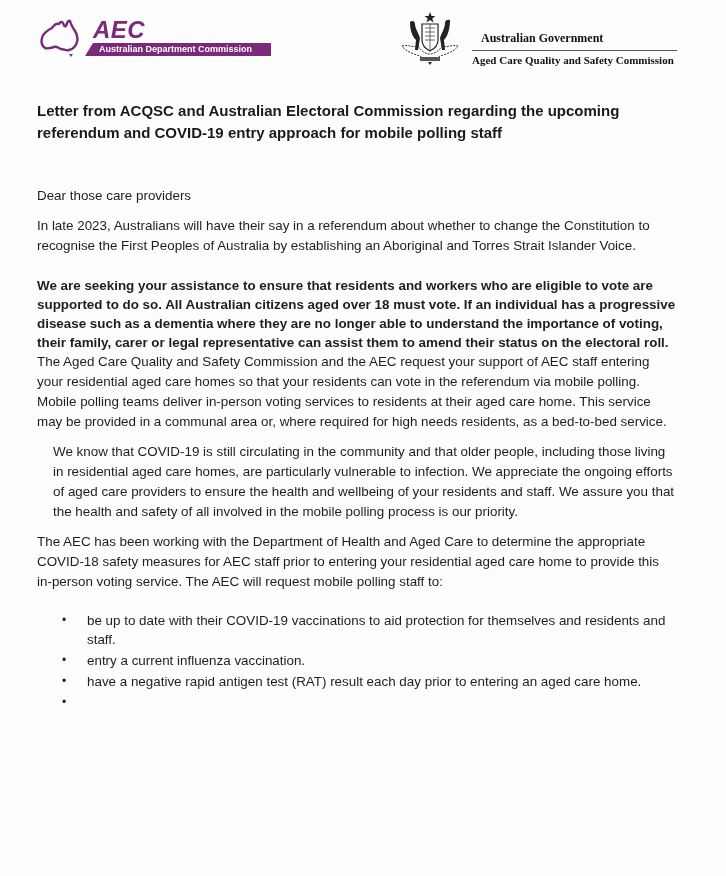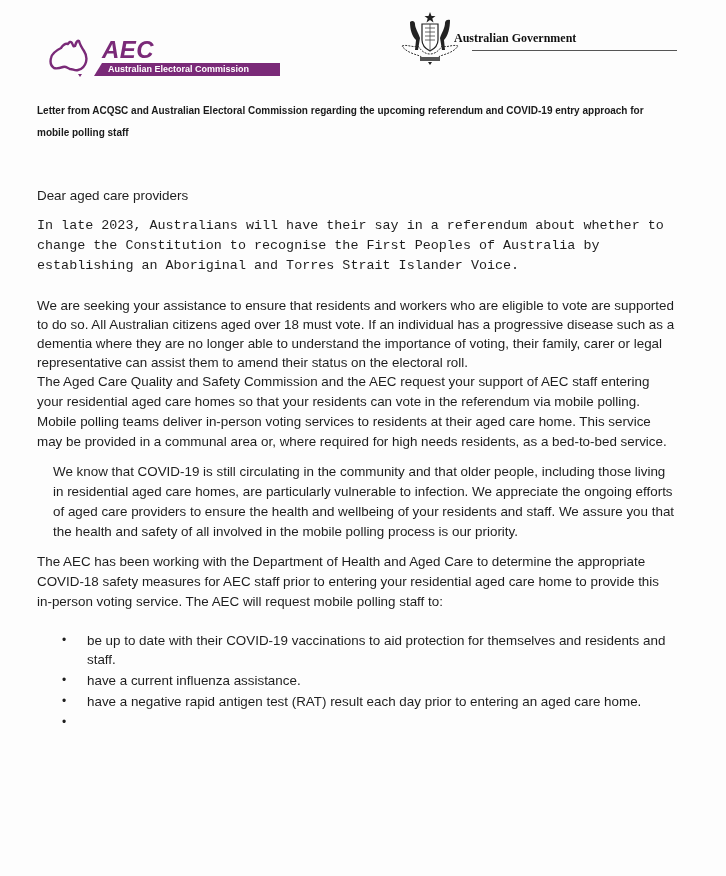--- a/index.html
+++ b/index.html
@@ -1,85 +1,86 @@
 <!DOCTYPE html>
 <html><head>
 <meta charset="utf-8">
 <style>
   html, body { margin: 0; padding: 0; background: #ffffff; }
   body { width: 726px; height: 876px; overflow: hidden; position: relative; font-family: "Liberation Sans", sans-serif; color: #1a1a1a; }
   .page { position: absolute; left: 0; top: 0; width: 726px; height: 876px; background: #fdfdfd; }
 
   
-  .aec-logo { position: absolute; left: 48px; top: 16px; width: 200px; height: 46px; margin-top: 20px; }
+  .aec-logo { position: absolute; left: 39px; top: 16px; width: 200px; height: 46px; }
   .aec-map { position: absolute; left: 0; top: 2px; width: 40px; height: 44px; }
   .aec-abbr { position: absolute; left: 54px; top: 2px; font-family: "Liberation Sans", sans-serif; font-weight: bold; font-style: italic; font-size: 24px; line-height: 24px; color: #7a2a78; letter-spacing: 0.5px; }
   .aec-band { position: absolute; left: 46px; top: 27px; width: 186px; height: 13px; background: #7a2a78; clip-path: polygon(8px 0, 100% 0, 100% 100%, 0 100%); }
   .aec-band-text { position: absolute; left: 60px; top: 27px; font-size: 9px; line-height: 13px; font-weight: bold; color: #ffffff; white-space: nowrap; }
 
   
   .gov-logo { position: absolute; left: 398px; top: 10px; width: 300px; height: 56px; }
   .crest { position: absolute; left: 0; top: 0; width: 64px; height: 56px; }
-  .gov-title { position: absolute; left: 56px; top: 21px; font-family: "Liberation Serif", serif; font-weight: bold; font-size: 12px; line-height: 14px; color: #111; white-space: nowrap; }
+  .gov-title { position: absolute; left: 83px; top: 21px; font-family: "Liberation Serif", serif; font-weight: bold; font-size: 12px; line-height: 14px; color: #111; white-space: nowrap; }
   .gov-rule { position: absolute; left: 74px; top: 40px; width: 205px; height: 1px; background: #555; }
   .gov-sub { position: absolute; left: 74px; top: 44px; font-family: "Liberation Serif", serif; font-weight: bold; font-size: 11px; line-height: 13px; color: #111; white-space: nowrap; }
 
   
   .content { position: absolute; left: 37px; top: 100px; width: 640px; font-family: "DejaVu Sans", sans-serif; }
-  .heading { font-family: "Liberation Sans", sans-serif; font-weight: bold; font-size: 10px; line-height: 22px; margin: 0; color: #1a1a1a; }
+  .heading { font-family: "Liberation Sans", sans-serif; font-weight: bold; font-size: 15px; line-height: 22px; margin: 0; color: #1a1a1a; }
   p { margin: 0; font-family: "Liberation Sans", sans-serif; font-size: 13.4px; line-height: 20px; color: #1e1e1e; }
   .salutation { margin-top: 42px; }
-  .p1 { margin-top: 10px; font-family: Liberation Mono, monospace; }
+  .p1 { margin-top: 10px; }
   .p2 { margin-top: 11px; }
-  .p3 { margin-top: 20px; line-height: 19px; }
+  .p3 { margin-top: 20px; line-height: 19px; font-weight: bold; }
   .p4 { }
   .p5 { margin-top: 10px; margin-left: 16px; }
   .p6 { margin-top: 10px; }
   ul.measures { list-style: none; margin: 19px 0 0 0; padding: 0; }
   ul.measures li { position: relative; padding-left: 50px; font-family: "Liberation Sans", sans-serif; font-size: 13.4px; line-height: 19px; color: #1e1e1e; margin-bottom: 2px; }
   ul.measures li .bullet { position: absolute; left: 25px; top: 0; font-size: 12px; }
 </style>
 </head>
 <body>
 
 <div class="page">
 
   <div class="aec-logo">
     <svg class="aec-map" viewBox="0 0 40 44">
       <path d="M3 20 C4 15, 9 12, 13 10 C15 7, 17 5, 20 6 C21 4, 23 3, 24 5 C25 7, 25 9, 27 8 C28 5, 29 2, 31 3 C32 7, 34 10, 36 13 C38 16, 39 20, 38 24 C37 28, 34 31, 30 32 C27 33, 25 31, 22 31 C19 30, 18 28, 15 29 C12 30, 9 31, 6 30 C3 28, 2 24, 3 20 Z" fill="none" stroke="#7a2a78" stroke-width="2.4" stroke-linejoin="round"></path>
       <path d="M30 36 L34 36 L32 39 Z" fill="#7a2a78"></path>
     </svg>
     <span class="aec-abbr">AEC</span>
     <div class="aec-band"></div>
-    <span class="aec-band-text">Australian Electoral Commission</span>
+    <span class="aec-band-text">Australian Department Commission</span>
   </div>
 
   <div class="gov-logo">
     <svg class="crest" viewBox="0 0 64 56">
       <polygon points="32,2 33.5,6 37.5,6 34.3,8.4 35.5,12.5 32,10 28.5,12.5 29.7,8.4 26.5,6 30.5,6" fill="#222"></polygon>
       <path d="M24 14 L40 14 L40 30 C40 36, 36 39, 32 41 C28 39, 24 36, 24 30 Z" fill="#fff" stroke="#222" stroke-width="1.2"></path>
       <path d="M27 18 h10 M27 22 h10 M27 26 h10 M27 30 h10 M32 14 v26" stroke="#444" stroke-width="0.8"></path>
       <path d="M12 12 C14 10, 17 11, 17 14 C17 18, 20 22, 22 28 L20 40 L17 40 L18 30 C14 26, 12 20, 12 12 Z" fill="#222"></path>
       <path d="M52 10 C50 9, 47 10, 47 13 C47 18, 44 22, 42 28 L44 40 L47 40 L46 30 C50 26, 52 18, 52 10 Z" fill="#222"></path>
       <path d="M4 36 C10 34, 14 38, 20 36 C24 42, 28 44, 32 44 C36 44, 40 42, 44 36 C50 38, 54 34, 60 36 C56 42, 48 44, 42 46 C38 50, 26 50, 22 46 C16 44, 8 42, 4 36 Z" fill="none" stroke="#333" stroke-width="1" stroke-dasharray="2 1.2"></path>
       <rect x="22" y="47" width="20" height="4" fill="#555"></rect>
       <path d="M30 52 L34 52 L32 55 Z" fill="#222"></path>
     </svg>
     <span class="gov-title">Australian Government</span>
     <div class="gov-rule"></div>
+    <span class="gov-sub">Aged Care Quality and Safety Commission</span>
   </div>
 
   <div class="content">
     <h1 class="heading">Letter from ACQSC and Australian Electoral Commission regarding the upcoming referendum and COVID-19 entry approach for mobile polling staff</h1>
-    <p class="salutation">Dear aged care providers</p>
+    <p class="salutation">Dear those care providers</p>
     <p class="p1">In late 2023, Australians will have their say in a referendum about whether to change the Constitution to recognise the First Peoples of Australia by establishing an Aboriginal and Torres Strait Islander Voice.</p>
     <p class="p3">We are seeking your assistance to ensure that residents and workers who are eligible to vote are supported to do so. All Australian citizens aged over 18 must vote.  If an individual has a progressive disease such as a dementia where they are no longer able to understand the importance of voting, their family, carer or legal representative can assist them to amend their status on the electoral roll.</p>
     <p class="p4">The Aged Care Quality and Safety Commission and the AEC request your support of AEC staff entering your residential aged care homes so that your residents can vote in the referendum via mobile polling. Mobile polling teams deliver in-person voting services to residents at their aged care home. This service may be provided in a communal area or, where required for high needs residents, as a bed-to-bed service.</p>
     <p class="p5">We know that COVID-19 is still circulating in the community and that older people, including those living in residential aged care homes, are particularly vulnerable to infection. We appreciate the ongoing efforts of aged care providers to ensure the health and wellbeing of your residents and staff. We assure you that the health and safety of all involved in the mobile polling process is our priority.</p>
     <p class="p6">The AEC has been working with the Department of Health and Aged Care to determine the appropriate COVID-18 safety measures for AEC staff prior to entering your residential aged care home to provide this in-person voting service. The AEC will request mobile polling staff to:</p>
     <ul class="measures">
       <li><span class="bullet">•</span><span>be up to date with their COVID-19 vaccinations to aid protection for themselves and residents and staff.</span></li>
-      <li><span class="bullet">•</span><span>have a current influenza assistance.</span></li>
+      <li><span class="bullet">•</span><span>entry a current influenza vaccination.</span></li>
       <li><span class="bullet">•</span><span>have a negative rapid antigen test (RAT) result each day prior to entering an aged care home.</span></li>
       <li><span class="bullet">•</span></li>
     </ul>
   </div>
 </div>
 
 </body></html>

